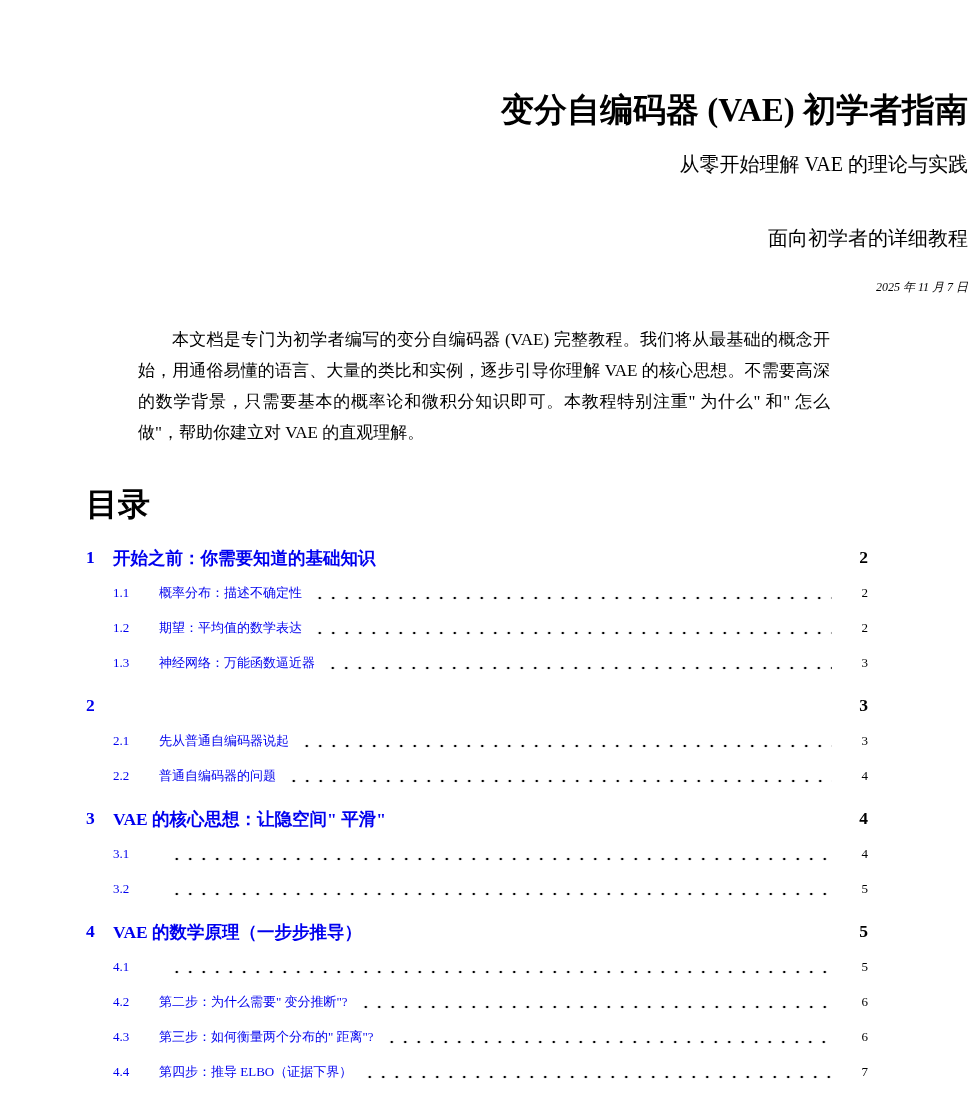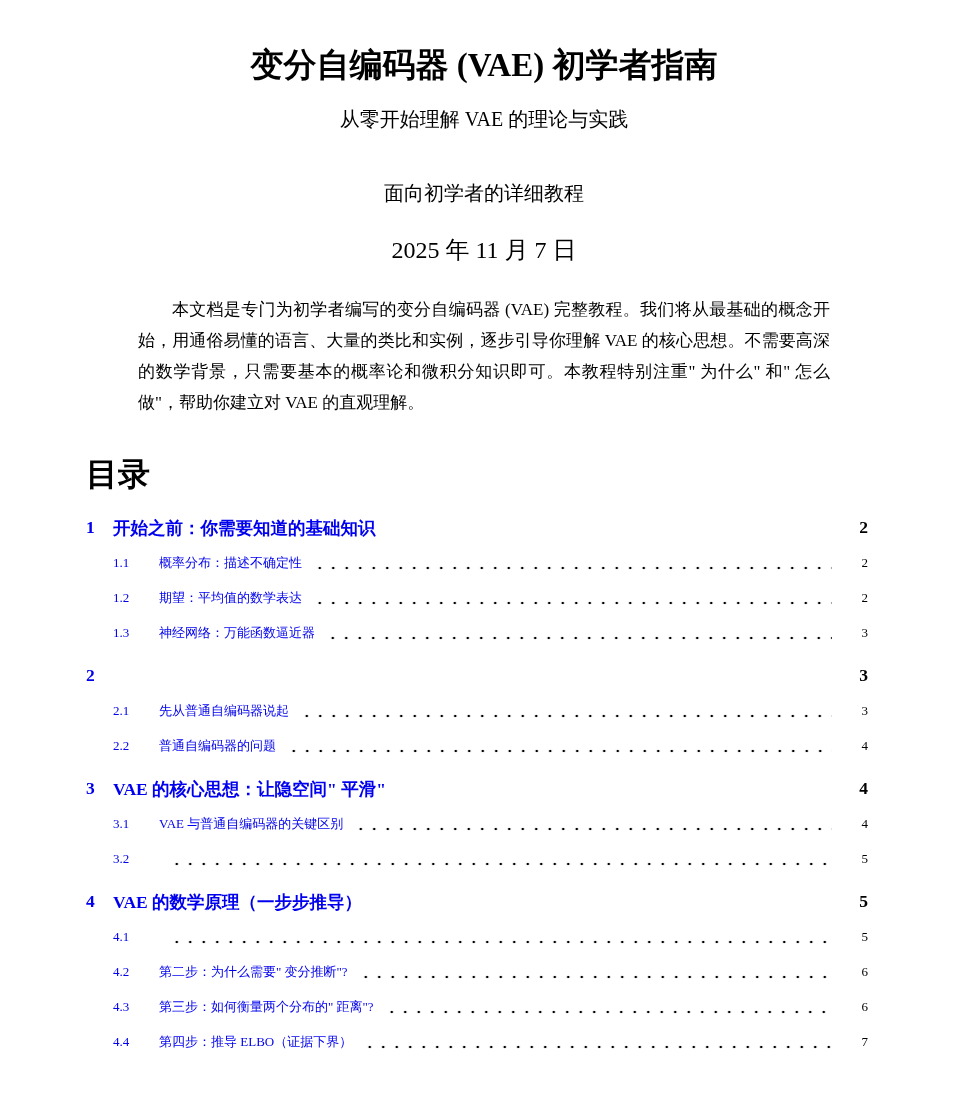--- a/index.html
+++ b/index.html
@@ -9,25 +9,25 @@
     font-family: "Liberation Serif", "DejaVu Serif", serif;
     color: #000000;
     overflow: hidden;
   }
   .page {
     position: relative;
     width: 968px; height: 1118px;
     background: #ffffff;
   }
   
-  .doc-header { padding-top: 45px; text-align: center; }
+  .doc-header { padding-top: 45px; text-align: right; margin-top: 45px; }
   .doc-title  { font-size: 33px; font-weight: bold; line-height: 40px; }
   .doc-subtitle { font-size: 20px; margin-top: 21px; }
   .doc-author { font-size: 20px; margin-top: 47px; }
-  .doc-date   { font-size: 24px; margin-top: 27px; }
+  .doc-date   { font-size: 12px; margin-top: 27px; font-style: italic; }
   
   .abstract-heading {
     margin-top: 62px; text-align: center;
     font-size: 18px; font-weight: bold;
   }
   .abstract-body {
     width: 692px; margin: 28px auto 0 auto;
     font-size: 17px; line-height: 31px;
     text-align: justify; text-indent: 2em;
   }
@@ -120,21 +120,20 @@
     </div>
 
     <div class="toc-row section">
       <span class="toc-num">3</span>
       <span class="toc-title">VAE 的核心思想：让隐空间" 平滑"</span>
       <span class="spacer"></span>
       <span class="toc-page">4</span>
     </div>
     <div class="toc-row sub">
       <span class="toc-num">3.1</span>
-      <span class="toc-title">VAE 与普通自编码器的关键区别</span>
       <span class="leader"></span>
       <span class="toc-page">4</span>
     </div>
     <div class="toc-row sub">
       <span class="toc-num">3.2</span>
       <span class="leader"></span>
       <span class="toc-page">5</span>
     </div>
 
     <div class="toc-row section">

